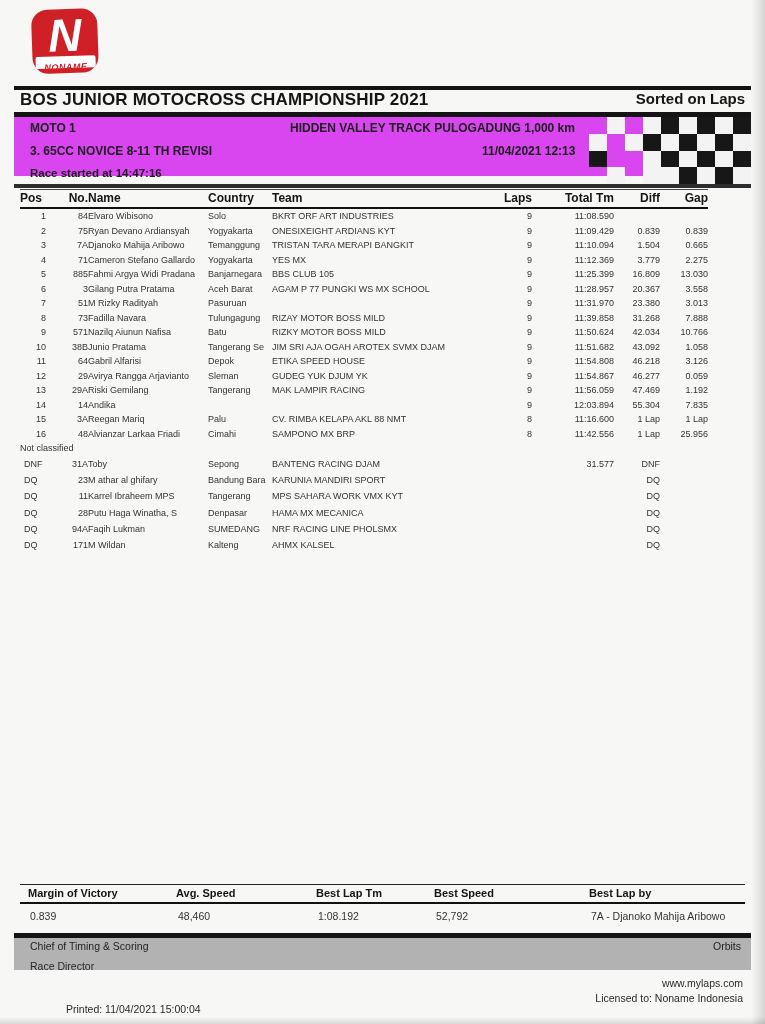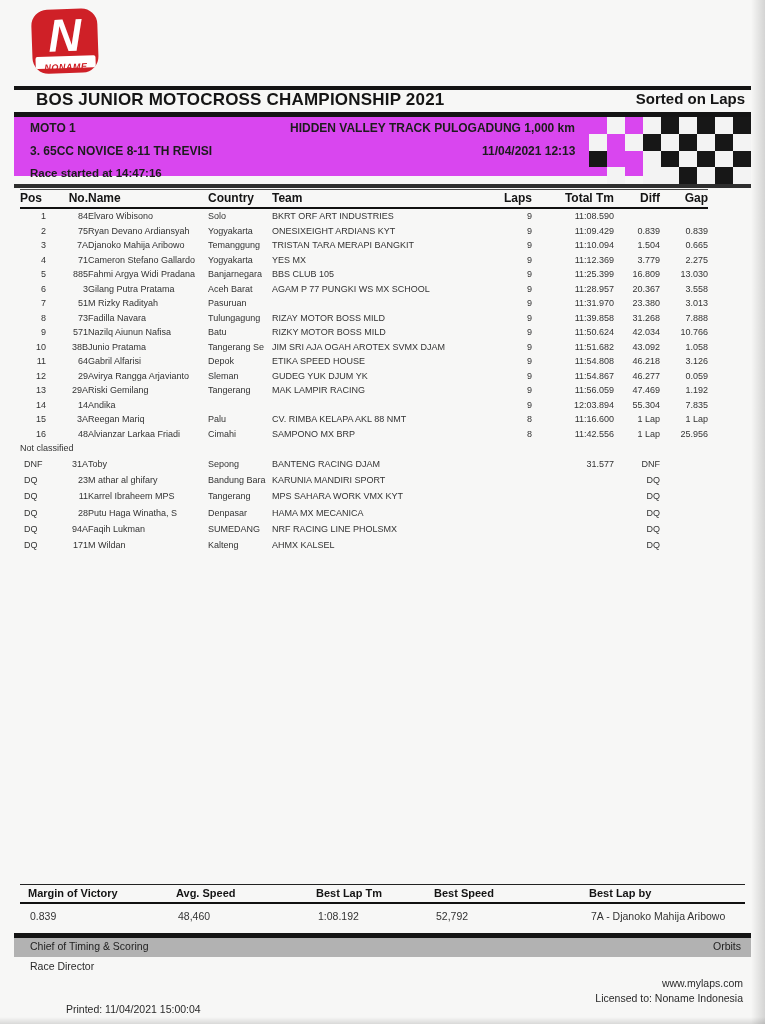--- a/index.html
+++ b/index.html
@@ -14,21 +14,21 @@
   .logo-n{position:absolute;left:0;top:-2px;width:66px;height:52px;color:#fff;font-size:46px;font-weight:bold;font-style:italic;text-align:center;line-height:56px;font-family:"Liberation Sans",sans-serif;}
   .logo-strip{position:absolute;left:3px;bottom:5px;width:60px;height:12px;background:#fff;border-radius:2px;text-align:center;}
   .logo-strip span{color:#cf2027;font-size:9px;font-weight:bold;font-style:italic;letter-spacing:0.5px;line-height:12px;}
 
   .bar{position:absolute;left:14px;right:14px;background:#141414;}
   .bar-top{top:86px;height:4px;}
   .bar-title{top:112px;height:5px;}
   .bar-grayline{top:184px;height:4px;background:#2e2e2e;}
   .bar-footer{top:933px;height:5px;}
 
-  .title-row{position:absolute;left:36px;right:20px;top:90px;height:35px;}
+  .title-row{position:absolute;left:20px;right:20px;top:90px;height:35px;}
   .doc-title{position:absolute;left:0;top:0;font-size:17px;font-weight:bold;color:#151515;letter-spacing:0.2px;}
   .sorted{position:absolute;right:0;top:0;font-size:15px;font-weight:bold;color:#151515;}
 
   .gray-band{position:absolute;left:14px;right:14px;top:117px;height:59px;background:#d946ef;}
   .gb-text{position:absolute;font-weight:bold;color:#1c1c1c;white-space:nowrap;}
   .gb-moto{left:16px;top:4px;font-size:12px;}
   .gb-track{left:276px;top:4px;font-size:12px;}
   .gb-class{left:16px;top:27px;font-size:12px;}
   .gb-datetime{left:468px;top:27px;font-size:12px;}
   .gb-start{left:16px;top:50px;font-size:11.5px;}
@@ -56,21 +56,21 @@
   td.d-laps,td.d-tot,td.d-diff,td.d-gap{text-align:right;padding-right:2px;}
   td.nc-label{font-size:8.5px;color:#333;padding:8px 0 3px 10px;height:auto;}
 
   
   table.stats{position:absolute;left:20px;top:884px;width:725px;border-collapse:collapse;table-layout:fixed;}
   table.stats th{border-top:1.5px solid #222;border-bottom:2.5px solid #111;font-size:11px;color:#141414;text-align:left;padding:2px 0 3px 8px;white-space:nowrap;}
   table.stats td{font-size:10.5px;color:#333;text-align:left;padding:6px 0 0 10px;white-space:nowrap;}
   .s1{width:148px;} .s2{width:140px;} .s3{width:118px;} .s4{width:155px;} .s5{width:164px;}
 
   
-  .footer-band{position:absolute;left:14px;right:14px;top:938px;height:19px;background:#b2b2b2;}
+  .footer-band{position:absolute;left:14px;right:14px;top:938px;height:32px;background:#b2b2b2;}
   .fb-left{position:absolute;left:16px;top:2px;font-size:10.5px;color:#1e1e1e;}
   .fb-right{position:absolute;right:10px;top:2px;font-size:10.5px;color:#1e1e1e;}
   .race-director{position:absolute;left:30px;top:960px;font-size:10.5px;color:#2a2a2a;}
   .mylaps{position:absolute;right:22px;top:977px;font-size:10.5px;color:#2a2a2a;}
   .licensed{position:absolute;right:22px;top:992px;font-size:10.5px;color:#2a2a2a;}
   .printed{position:absolute;left:22px;top:1003px;font-size:10.5px;color:#2a2a2a;margin-left:44px;}
 </style>
 </head>
 <body>
 

